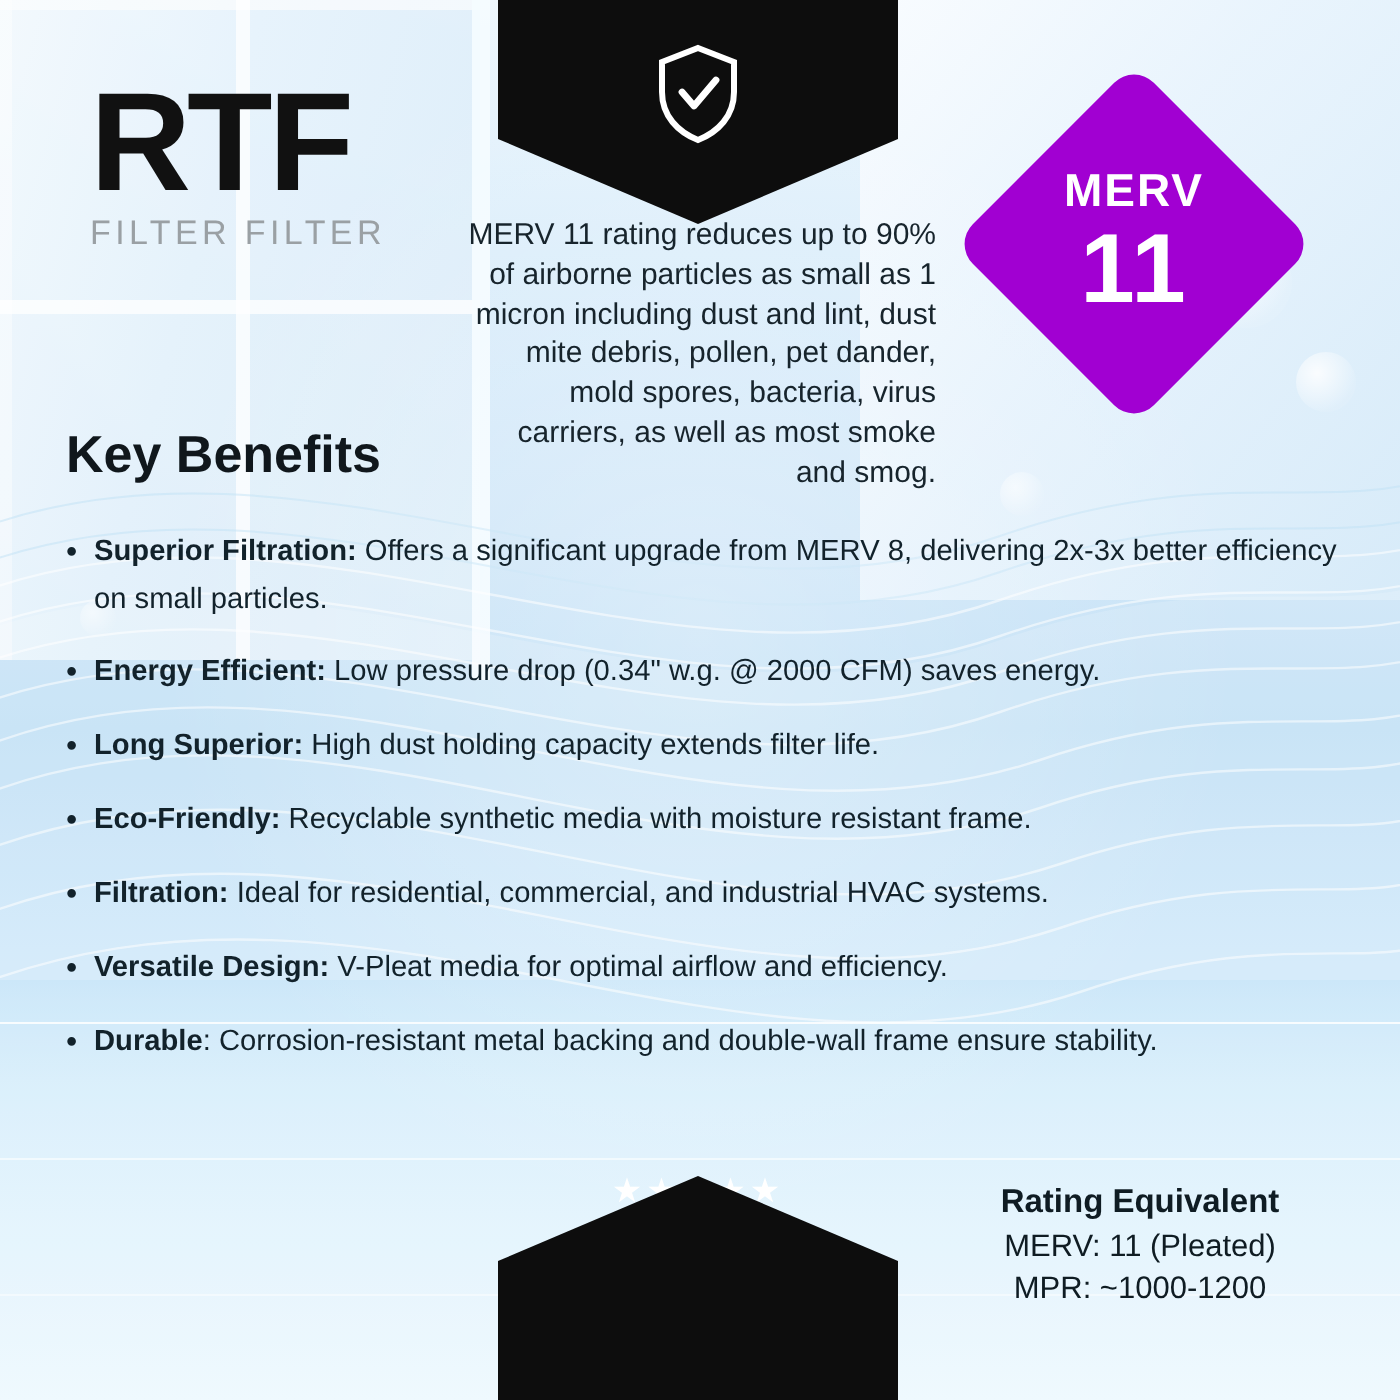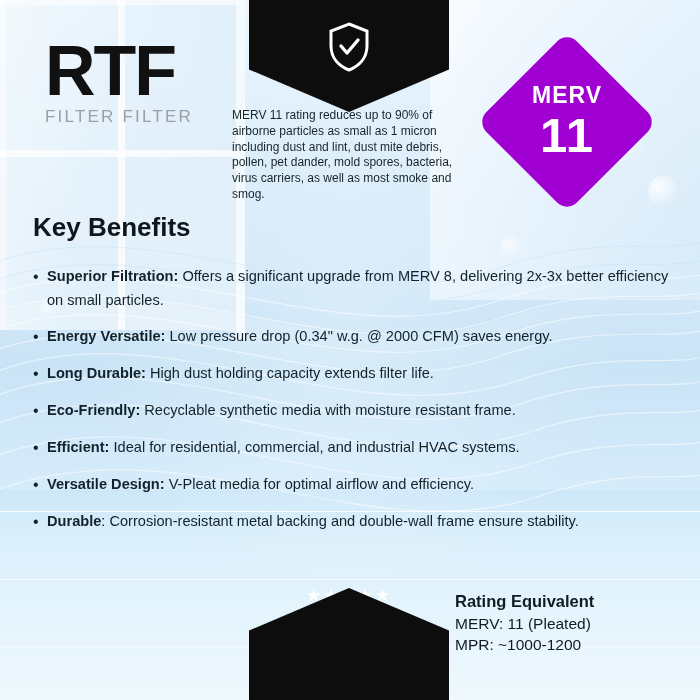--- a/index.html
+++ b/index.html
@@ -128,23 +128,23 @@
     letter-spacing: 2.2px;
     color: #9aa0a4;
     margin-top: 2px;
   }
 
   
   .merv-desc {
     position: absolute;
     left: 232px; top: 108px;
     width: 236px;
-    text-align: left;
+    text-align: right;
     font-family: "Liberation Sans", sans-serif;
-    font-size: 12px;
+    font-size: 15px;
     line-height: 1.32;
     color: #17242c;
   }
 
   
   .merv-badge {
     position: absolute;
     left: 477px; top: 32px;
     width: 180px; height: 180px;
   }
@@ -212,21 +212,21 @@
   }
   .kb-lead {
     font-weight: bold;
   }
 
   
   .rating {
     position: absolute;
     left: 455px; top: 592px;
     width: 230px;
-    text-align: left;
+    text-align: center;
     color: #0f1c23;
   }
   .rating-title {
     font-size: 16.5px;
     font-weight: bold;
     margin-bottom: 3px;
   }
   .rating-line {
     font-size: 15.5px;
     line-height: 1.34;
@@ -299,36 +299,36 @@
   <div class="kb-title">Key Benefits</div>
   <div class="kb-list">
 
     <div class="kb-item">
       <span class="kb-bullet">•</span>
       <span class="kb-text"><span class="kb-lead">Superior Filtration:</span><span> Offers a significant upgrade from MERV 8, delivering 2x-3x better efficiency on small particles.</span></span>
     </div>
 
     <div class="kb-item">
       <span class="kb-bullet">•</span>
-      <span class="kb-text"><span class="kb-lead">Energy Versatile:</span><span> Low pressure drop (0.34" w.g. @ 2000 CFM) saves energy.</span></span>
-    </div>
-
-    <div class="kb-item">
-      <span class="kb-bullet">•</span>
-      <span class="kb-text"><span class="kb-lead">Long Durable:</span><span> High dust holding capacity extends filter life.</span></span>
+      <span class="kb-text"><span class="kb-lead">Energy Efficient:</span><span> Low pressure drop (0.34" w.g. @ 2000 CFM) saves energy.</span></span>
+    </div>
+
+    <div class="kb-item">
+      <span class="kb-bullet">•</span>
+      <span class="kb-text"><span class="kb-lead">Long Superior:</span><span> High dust holding capacity extends filter life.</span></span>
     </div>
 
     <div class="kb-item">
       <span class="kb-bullet">•</span>
       <span class="kb-text"><span class="kb-lead">Eco-Friendly:</span><span> Recyclable synthetic media with moisture resistant frame.</span></span>
     </div>
 
     <div class="kb-item">
       <span class="kb-bullet">•</span>
-      <span class="kb-text"><span class="kb-lead">Efficient:</span><span> Ideal for residential, commercial, and industrial HVAC systems.</span></span>
+      <span class="kb-text"><span class="kb-lead">Filtration:</span><span> Ideal for residential, commercial, and industrial HVAC systems.</span></span>
     </div>
 
     <div class="kb-item">
       <span class="kb-bullet">•</span>
       <span class="kb-text"><span class="kb-lead">Versatile Design:</span><span> V-Pleat media for optimal airflow and efficiency.</span></span>
     </div>
 
     <div class="kb-item">
       <span class="kb-bullet">•</span>
       <span class="kb-text"><span class="kb-lead">Durable</span><span>: Corrosion-resistant metal backing and double-wall frame ensure stability.</span></span>

